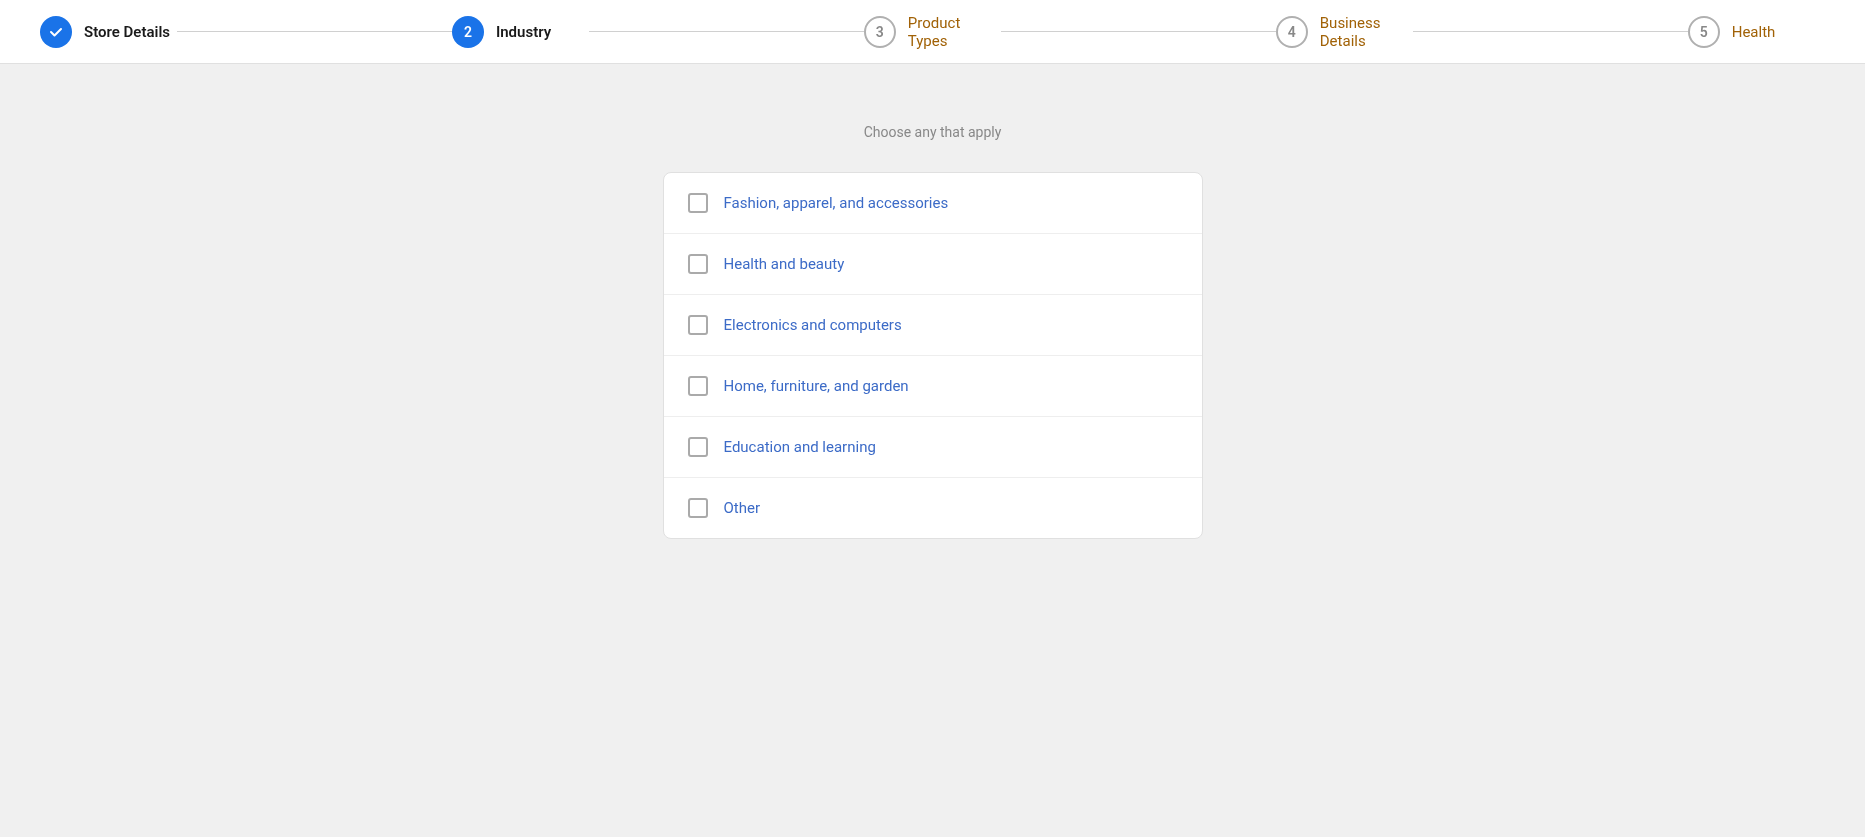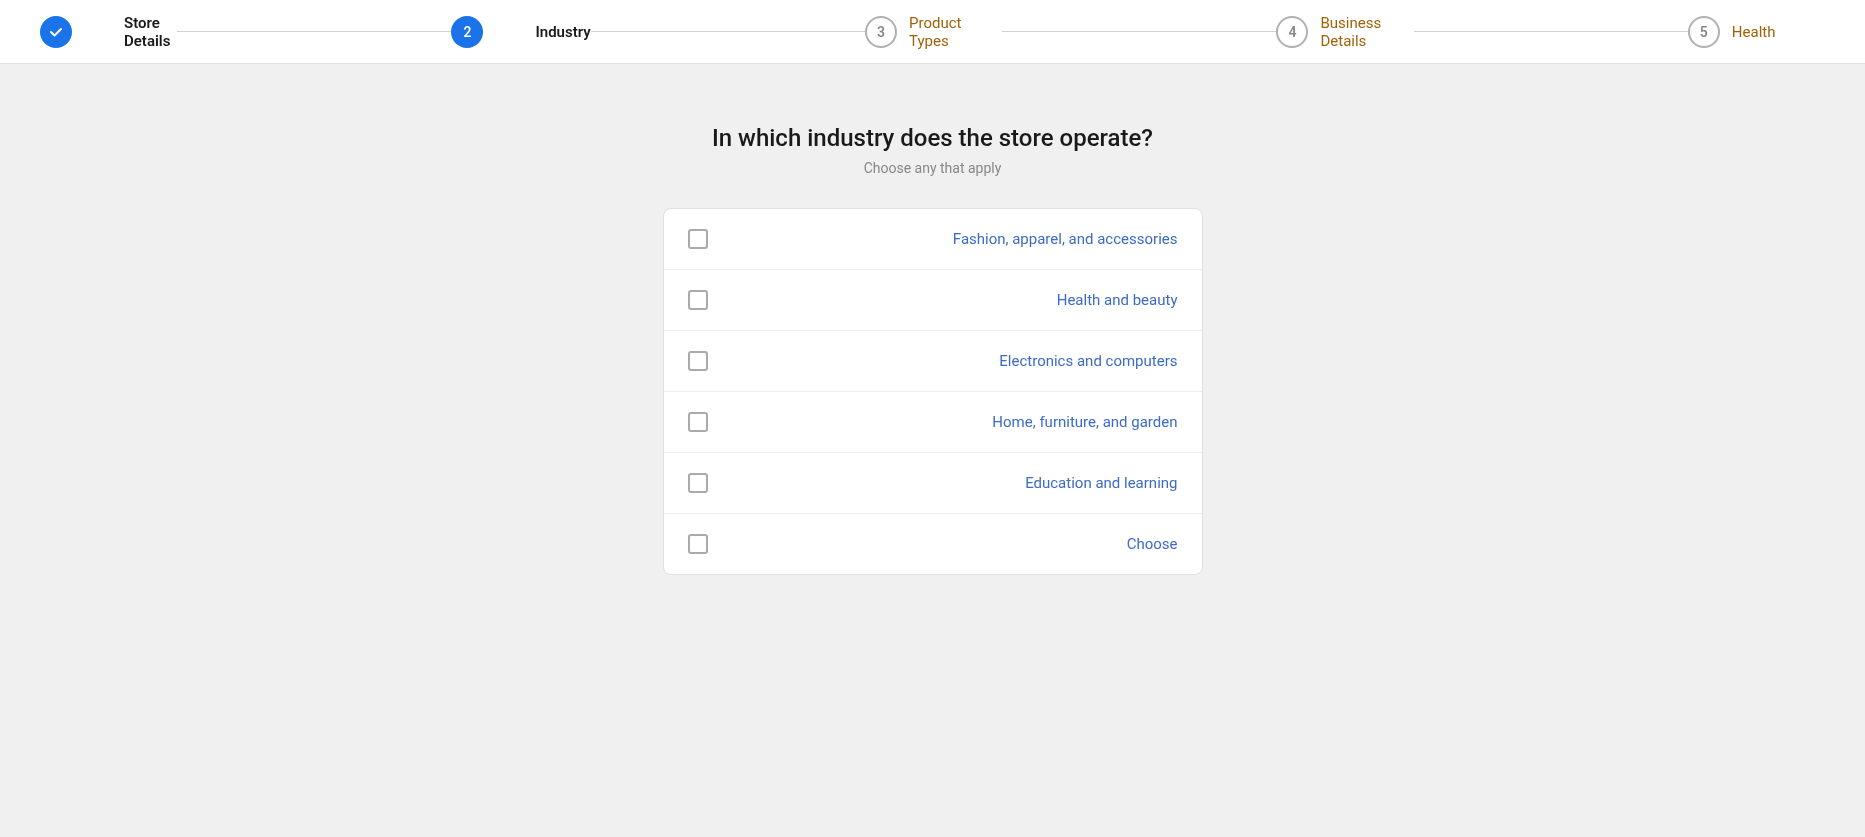--- a/index.html
+++ b/index.html
@@ -69,21 +69,20 @@
     }
 
     .step-label.inactive {
       color: #a16207;
       font-weight: 400;
     }
 
     .step-label.active {
       color: #1a1a1a;
       font-weight: 600;
-      margin-left: 40px;
     }
 
     .step-divider {
       flex: 2;
       height: 1px;
       background-color: #d0d0d0;
     }
 
     
     .main-content {
@@ -118,21 +117,20 @@
       overflow: hidden;
     }
 
     .option-item {
       display: flex;
       align-items: center;
       padding: 20px 24px;
       border-bottom: 1px solid #eeeeee;
       cursor: pointer;
       gap: 16px;
-      justify-content: space-between;
     }
 
     .option-item:last-child {
       border-bottom: none;
     }
 
     .checkbox {
       width: 20px;
       height: 20px;
       border: 2px solid #aaa;
@@ -187,21 +185,20 @@
 
   <div class="step">
     <div class="step-circle inactive">5</div>
     <span class="step-label inactive">Health</span>
   </div>
 
 </nav>
 
 <main class="main-content">
 
-  <h1 class="page-title">In which industry does the store operate?</h1>
   <p class="page-subtitle">Choose any that apply</p>
 
   <div class="options-card">
 
   <div class="option-item">
         <div class="checkbox"></div>
         <span class="option-label">Fashion, apparel, and accessories</span>
       </div>
       <div class="option-item">
         <div class="checkbox"></div>
@@ -214,17 +211,17 @@
       <div class="option-item">
         <div class="checkbox"></div>
         <span class="option-label">Home, furniture, and garden</span>
       </div>
       <div class="option-item">
         <div class="checkbox"></div>
         <span class="option-label">Education and learning</span>
       </div>
       <div class="option-item">
         <div class="checkbox"></div>
-        <span class="option-label">Choose</span>
+        <span class="option-label">Other</span>
       </div>
     </div>
 
 </main>
 
 </body></html>

